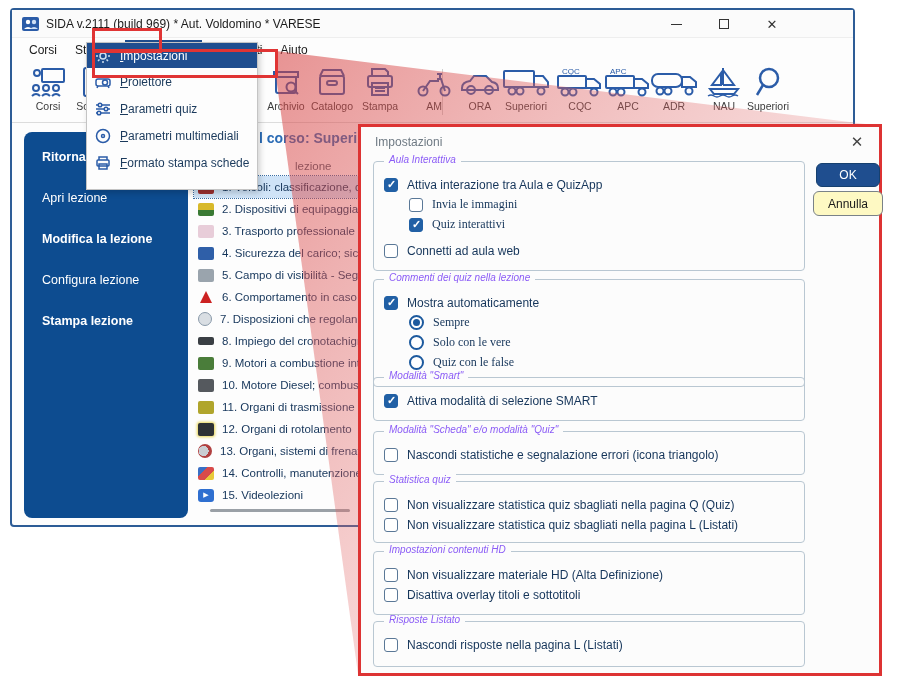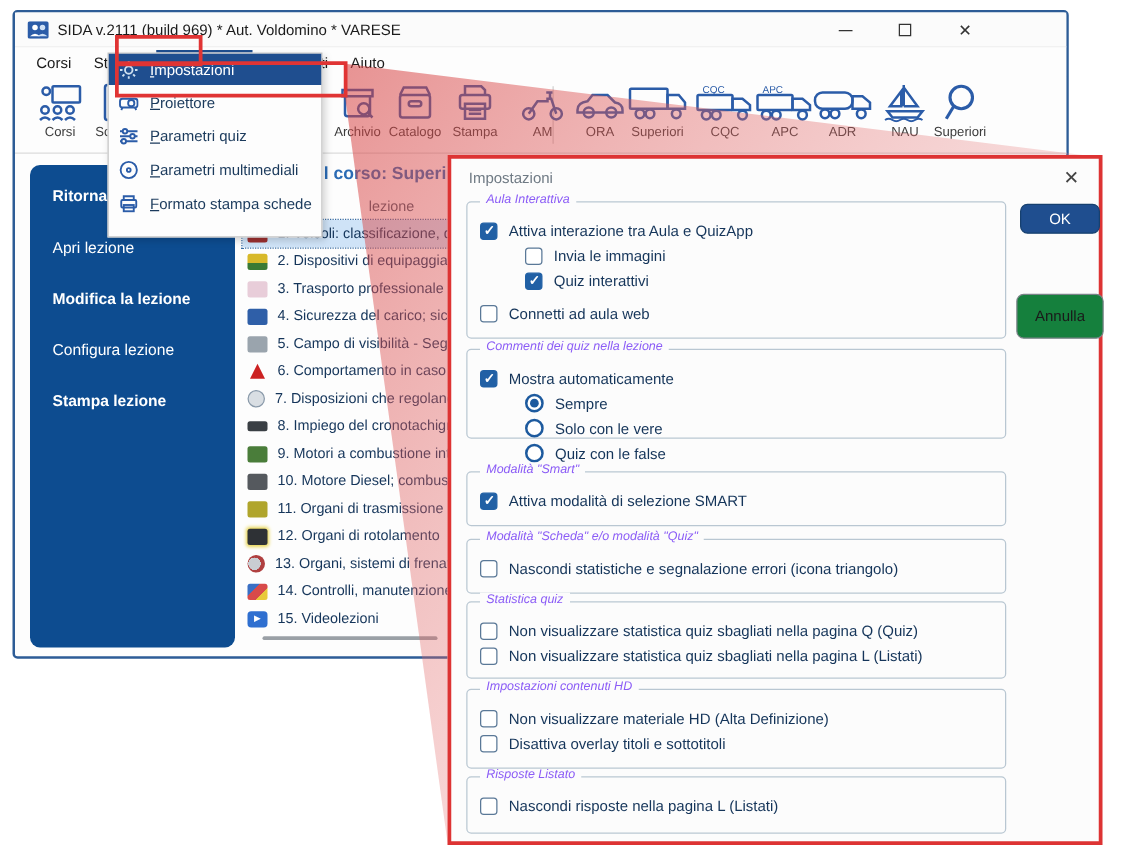--- a/index.html
+++ b/index.html
@@ -71,30 +71,30 @@
   .red-box-imp  { position:absolute; left:92px; top:49px; width:186px; height:29px; border:3px solid #e03434; z-index:7; pointer-events:none; }
 
   
   .dialog { position:absolute; left:358px; top:124px; width:524px; height:552px; background:#fcfcfc;
     border:3px solid #dd3333; z-index:10; }
   .dialog-title { position:absolute; left:14px; top:8px; font-size:12px; color:#6f7a84; }
   .dialog-close { position:absolute; right:12px; top:5px; font-size:15px; color:#444; width:20px; height:20px;
     display:flex; align-items:center; justify-content:center; }
   .btn-ok { position:absolute; left:455px; top:36px; width:64px; height:24px; background:#1f4e8f; color:#ffffff;
     border:1px solid #16406f; border-radius:6px; font-size:12px; display:flex; align-items:center; justify-content:center; }
-  .btn-cancel { position:absolute; left:452px; top:64px; width:70px; height:36px; background:#15803d; color:#1a1a1a;
-    border:1px solid #7a8288; border-radius:6px; font-size:12px; display:flex; align-items:center; justify-content:center;margin-top:44px; }
+  .btn-cancel { position:absolute; left:452px; top:64px; width:70px; height:25px; background:#fef9c3; color:#1a1a1a;
+    border:1px solid #7a8288; border-radius:6px; font-size:12px; display:flex; align-items:center; justify-content:center; }
 
   .groupbox { position:absolute; left:12px; width:432px; border:1px solid #b9c7d2; border-radius:4px; padding:10px 0 0 10px; }
   .groupbox-title { position:absolute; left:10px; top:-8px; background:#fcfcfc; padding:0 5px; font-size:10px; color:#8b5cf6;font-style:italic; }
-  .g1{top:34px;  height:110px;} .g2{top:152px; height:72px;} .g3{top:250px; height:44px;}
+  .g1{top:34px;  height:110px;} .g2{top:152px; height:108px;} .g3{top:250px; height:44px;}
   .g4{top:304px; height:44px;}  .g5{top:354px; height:62px;} .g6{top:424px; height:64px;}
   .g7{top:494px; height:46px;}
   .opt { display:flex; align-items:flex-end; gap:9px; height:20px; }
-  .opt.ind { margin-left:36px; }
+  .opt.ind { margin-left:25px;font-family:Liberation Serif, serif; }
   .opt.gap-top { margin-top:6px; }
   .opt-label { font-size:12px; color:#15355a; white-space:nowrap; }
   .cb { width:14px; height:14px; border:1px solid #5a7897; border-radius:3px; background:#ffffff; flex:none; position:relative; }
   .cb[data-checked="true"] { background:#2160a5; border-color:#2160a5; }
   .cb[data-checked="true"]::after { content:"✓"; color:#ffffff; font-size:11px; font-weight:bold; position:absolute; left:2px; top:-1px; }
   .radio { width:15px; height:15px; border:2px solid #1d5a9e; border-radius:50%; background:#ffffff; flex:none; }
   .radio[data-checked="true"]::after { content:""; display:block; width:7px; height:7px; border-radius:50%; background:#1d5a9e; margin:2px; }
 </style>
 </head>
 <body>

